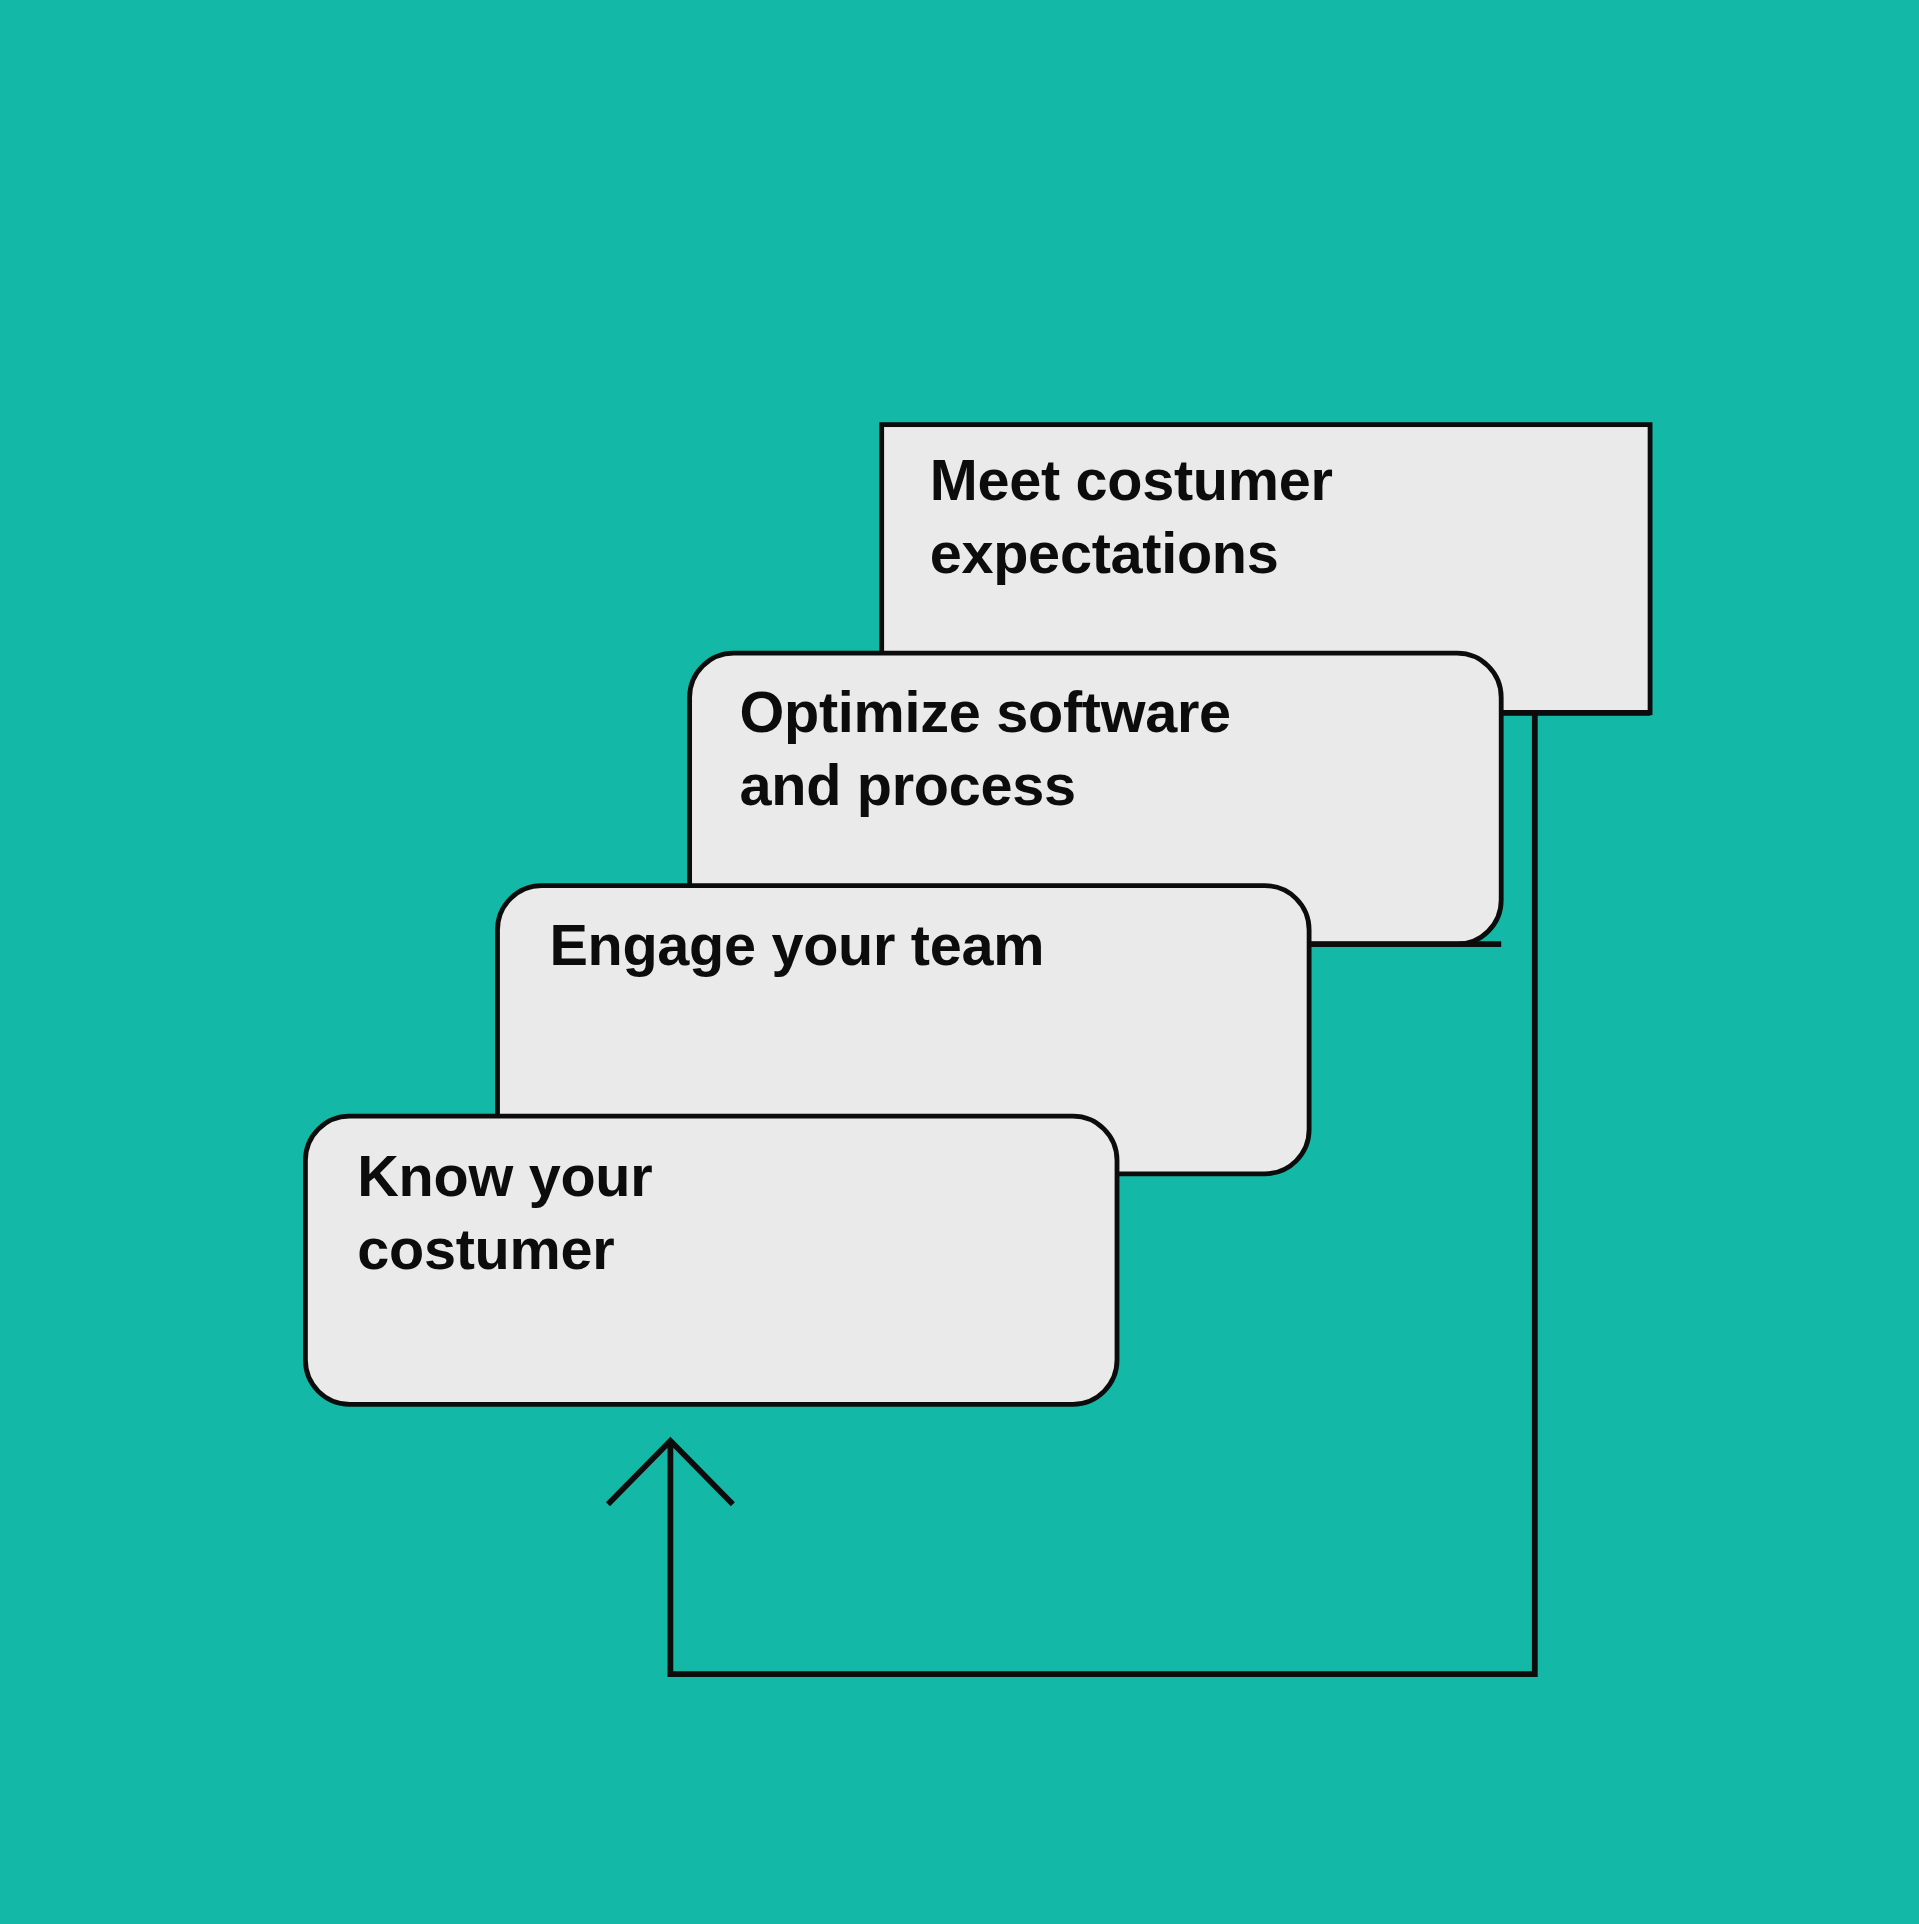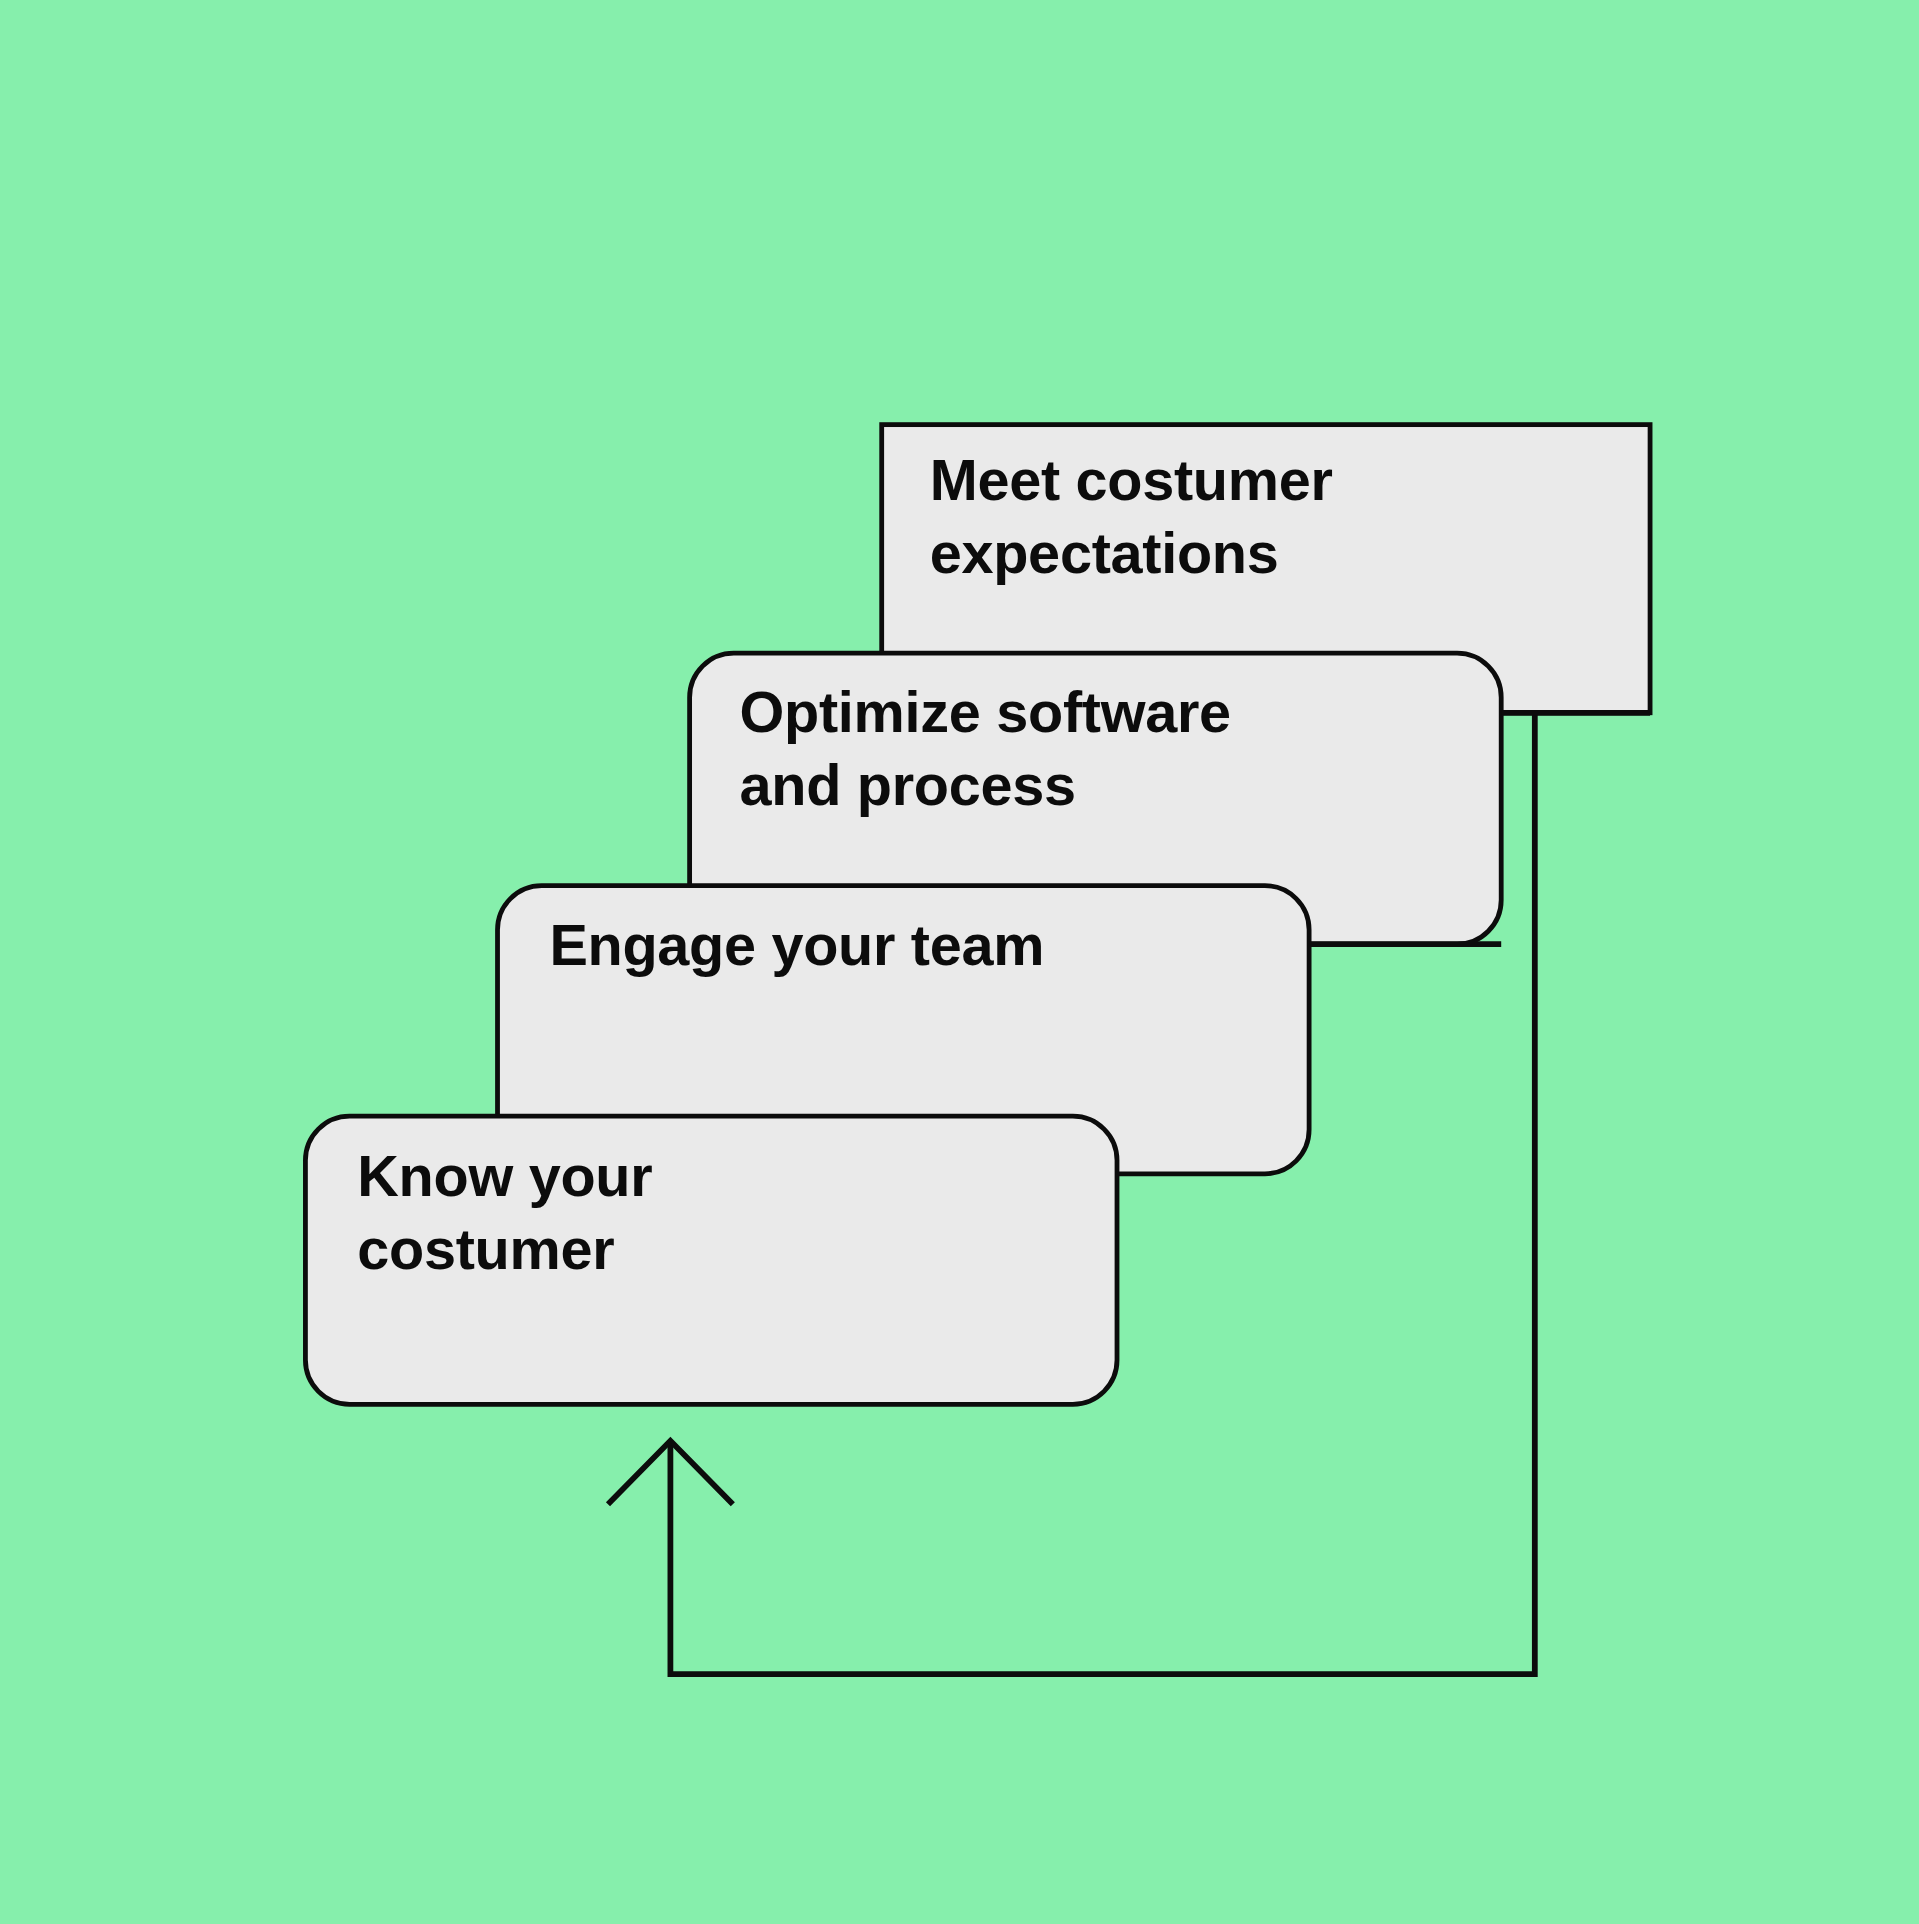--- a/index.html
+++ b/index.html
@@ -10,21 +10,21 @@
     width: 1919px;
     height: 1924px;
     background: #eaeaea;
     font-family: "Liberation Sans", sans-serif;
     overflow: hidden;
   }
   #diagram-root {
     position: relative;
     width: 1919px;
     height: 1924px;
-    background: #86efac;
+    background: #14b8a6;
   }
   svg.stage {
     position: absolute;
     top: 0;
     left: 0;
     width: 1919px;
     height: 1924px;
     display: block;
   }
   .box-shape {

